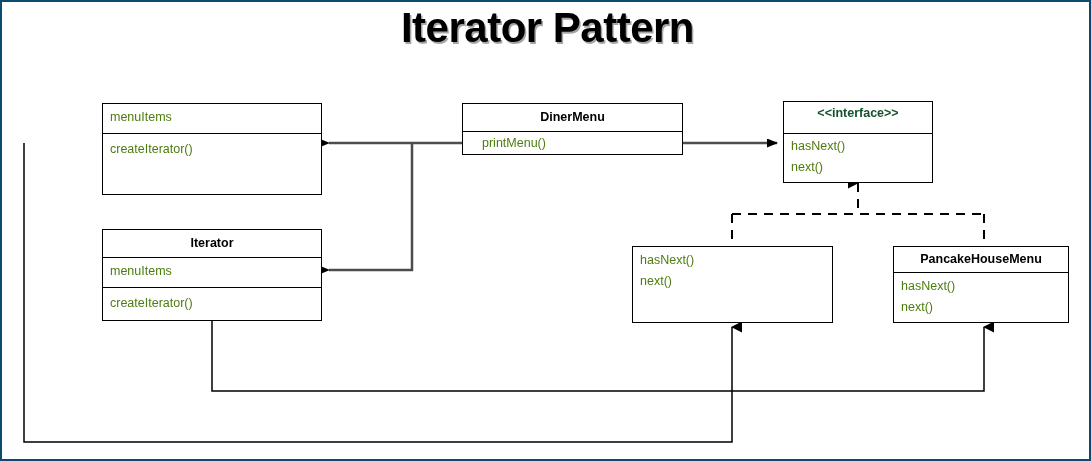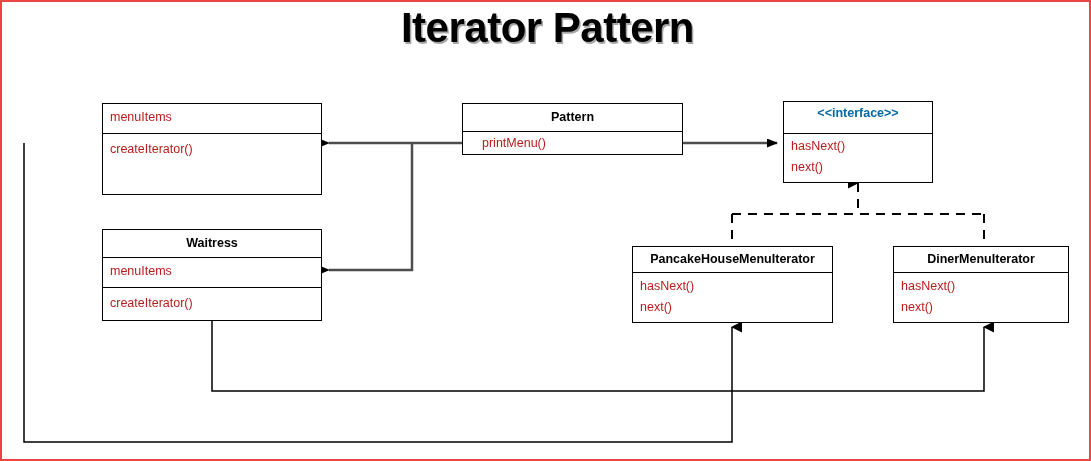--- a/index.html
+++ b/index.html
@@ -9,21 +9,21 @@
     background: #ffffff;
   }
   body {
     font-family: "Liberation Sans", sans-serif;
   }
   #diagram-canvas {
     position: relative;
     width: 1091px;
     height: 461px;
     background: #ffffff;
-    border: 2px solid #ef4444;
+    border: 2px solid #0c4a6e;
     box-sizing: border-box;
     overflow: hidden;
   }
   #diagram-svg {
     position: absolute;
     left: 0;
     top: 0;
     width: 1091px;
     height: 461px;
   }
@@ -62,29 +62,29 @@
     font-size: 12.5px;
     color: #000000;
     line-height: 14px;
     padding-top: 6px;
   }
   .uml-stereotype {
     text-align: center;
     font-weight: bold;
     font-size: 12.5px;
     line-height: 14px;
-    color: #0369a1;
+    color: #14532d;
     padding-top: 4px;
   }
   .uml-name.two-line {
     padding-top: 0;
   }
   .uml-member {
     font-size: 12.5px;
-    color: #b91c1c;
+    color: #4d7c0f;
     padding-left: 7px;
     line-height: 14px;
     white-space: nowrap;
   }
 </style>
 </head>
 <body>
 
 <div id="diagram-canvas">
 
@@ -135,62 +135,59 @@
     <div class="uml-compartment" style="height:30px;">
       <div class="uml-member" style="padding-top:6px;">menuItems</div>
     </div>
     <div class="uml-compartment last" style="height:32px;">
       <div class="uml-member" style="padding-top:8px;">createIterator()</div>
     </div>
   </div>
 
   <div class="uml-class" style="left:100px; top:227px; width:220px; height:92px;">
     <div class="uml-compartment" style="height:28px;">
-      <div class="uml-name">Waitress</div>
+      <div class="uml-name">Iterator</div>
     </div>
     <div class="uml-compartment" style="height:30px;">
       <div class="uml-member" style="padding-top:6px;">menuItems</div>
     </div>
     <div class="uml-compartment last" style="height:32px;">
       <div class="uml-member" style="padding-top:8px;">createIterator()</div>
     </div>
   </div>
 
   <div class="uml-class" style="left:460px; top:101px; width:221px; height:52px;">
     <div class="uml-compartment" style="height:28px;">
-      <div class="uml-name">Pattern</div>
+      <div class="uml-name">DinerMenu</div>
     </div>
     <div class="uml-compartment last" style="height:24px;margin-left:12px;">
       <div class="uml-member" style="padding-top:4px;">printMenu()</div>
     </div>
   </div>
 
   <div class="uml-class" style="left:781px; top:99px; width:150px; height:82px;">
     <div class="uml-compartment" style="height:32px;">
       <div class="uml-stereotype">&lt;&lt;interface&gt;&gt;</div>
     </div>
     <div class="uml-compartment last" style="height:48px;">
       <div class="uml-member" style="padding-top:5px;">hasNext()</div>
       <div class="uml-member" style="padding-top:7px;">next()</div>
     </div>
   </div>
 
   <div class="uml-class" style="left:630px; top:244px; width:201px; height:77px;">
-    <div class="uml-compartment" style="height:26px;">
-      <div class="uml-name" style="padding-top:5px;">PancakeHouseMenuIterator</div>
-    </div>
     <div class="uml-compartment last" style="height:49px;">
       <div class="uml-member" style="padding-top:6px;">hasNext()</div>
       <div class="uml-member" style="padding-top:7px;">next()</div>
     </div>
   </div>
 
   <div class="uml-class" style="left:891px; top:244px; width:176px; height:77px;">
     <div class="uml-compartment" style="height:26px;">
-      <div class="uml-name" style="padding-top:5px;">DinerMenuIterator</div>
+      <div class="uml-name" style="padding-top:5px;">PancakeHouseMenu</div>
     </div>
     <div class="uml-compartment last" style="height:49px;">
       <div class="uml-member" style="padding-top:6px;">hasNext()</div>
       <div class="uml-member" style="padding-top:7px;">next()</div>
     </div>
   </div>
 
 </div>
 
 </body></html>

